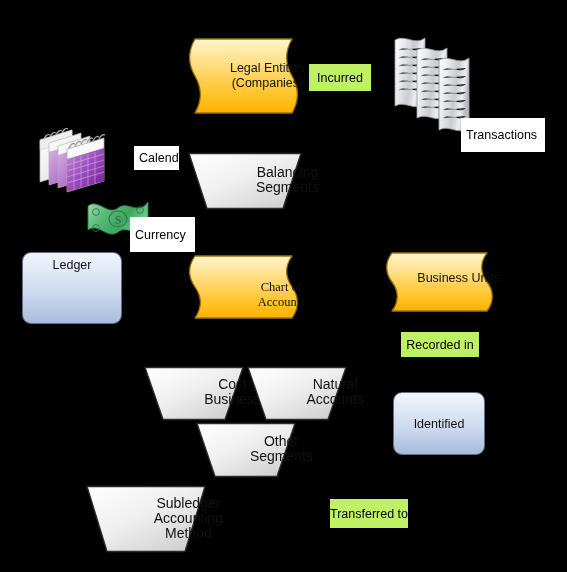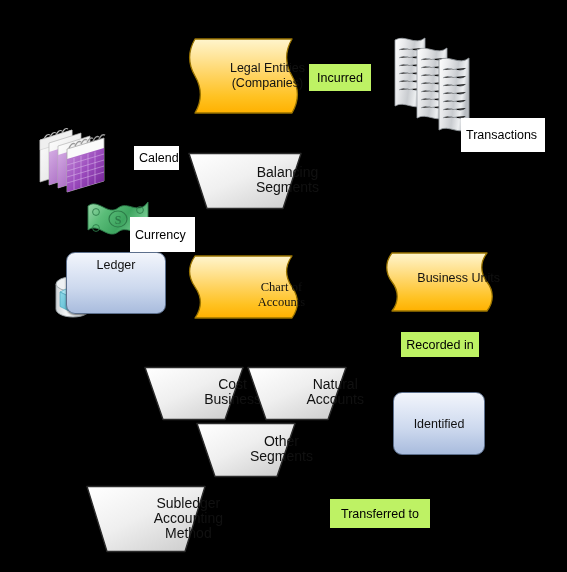--- a/index.html
+++ b/index.html
@@ -265,21 +265,21 @@
     </svg>
     <div class="lbl" style="padding-top:11px;">
       <span>
         <span>Subledger</span><br>
         <span>Accounting</span><br>
         <span>Method</span>
       </span>
     </div>
   </div>
 
-  <div class="bluebox" style="left:22px; top:252px; width:100px; height:62px; align-items:flex-start;margin-left:44px;">
+  <div class="bluebox" style="left:22px; top:252px; width:100px; height:72px; align-items:flex-start;">
     <span style="margin-top:5px;">Ledger</span>
   </div>
   <div class="iconwrap" style="left:52px; top:275px;">
     <svg width="42" height="44" viewBox="0 0 42 44">
       <defs>
         <linearGradient id="cylg" x1="0" y1="0" x2="1" y2="0">
           <stop offset="0" stop-color="#cfd4d7"></stop>
           <stop offset="0.3" stop-color="#f4f6f7"></stop>
           <stop offset="0.75" stop-color="#e1e5e8"></stop>
           <stop offset="1" stop-color="#b9bfc3"></stop>
@@ -475,17 +475,17 @@
 
   <div class="conn" style="left:309px; top:64px; width:62px; height:27px;">
     <span>Incurred</span>
   </div>
 
 
   <div class="conn" style="left:401px; top:332px; width:78px; height:25px;">
     <span>Recorded in</span>
   </div>
 
-  <div class="conn" style="left:330px; top:499px; width:100px; height:29px;">
+  <div class="conn" style="left:330px; top:499px; width:78px; height:29px;">
     <span>Transferred to</span>
   </div>
 
 </div>
 
 </body></html>

